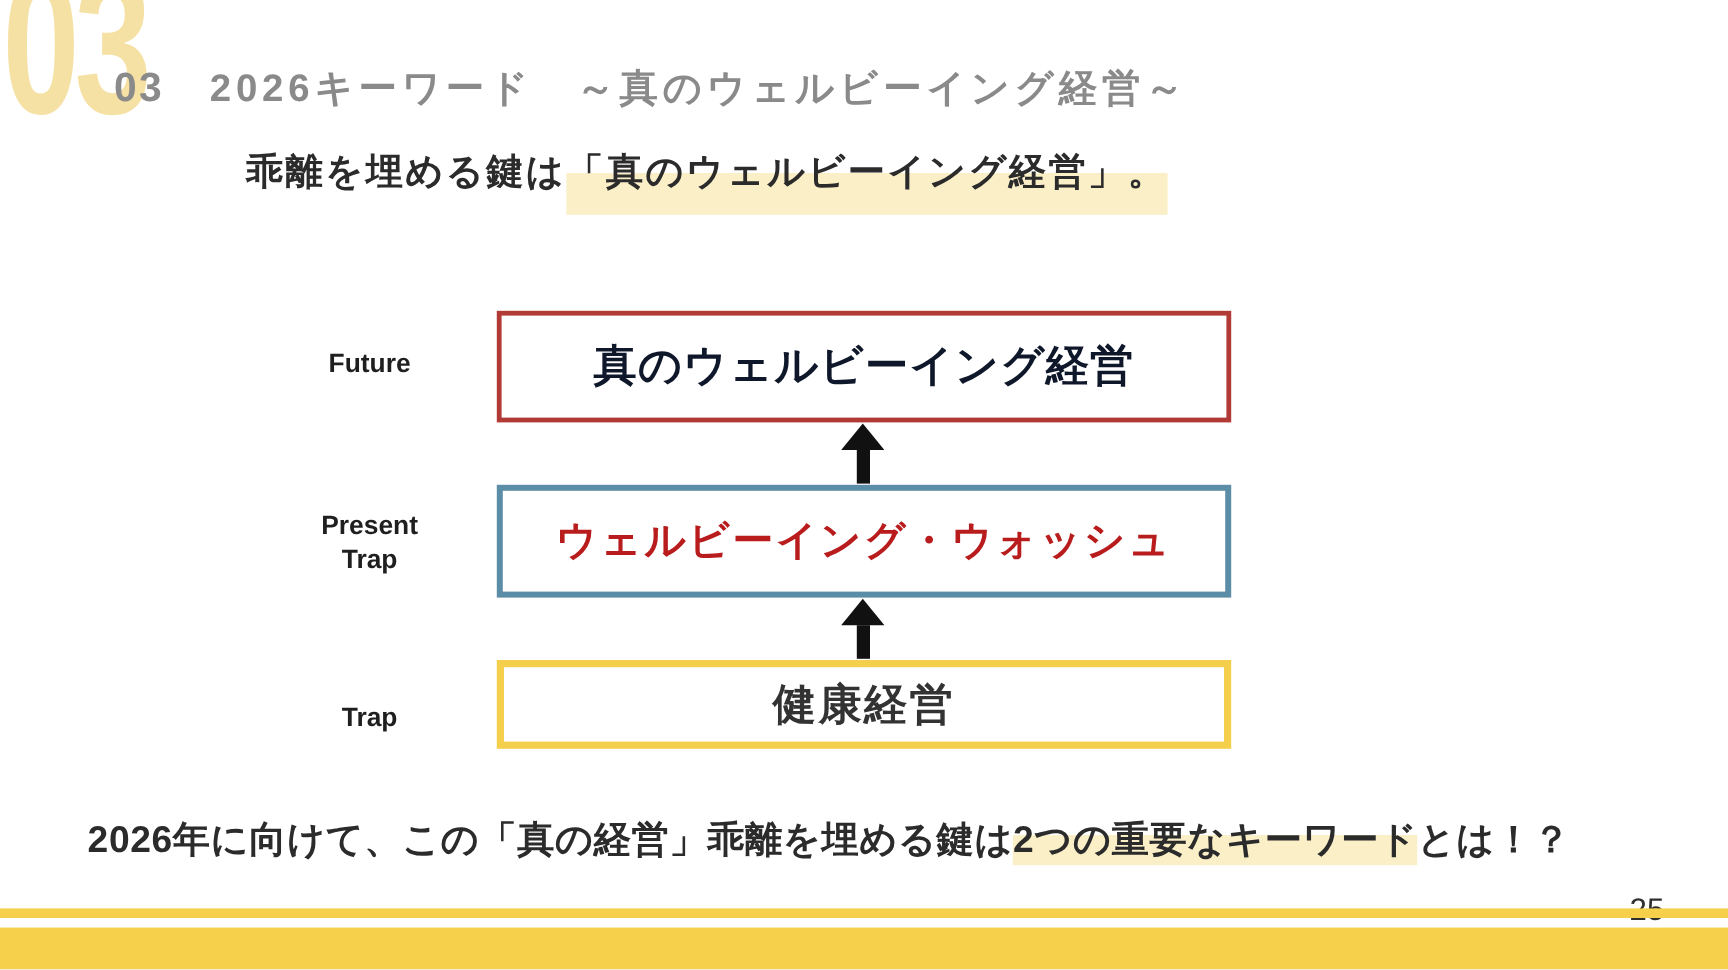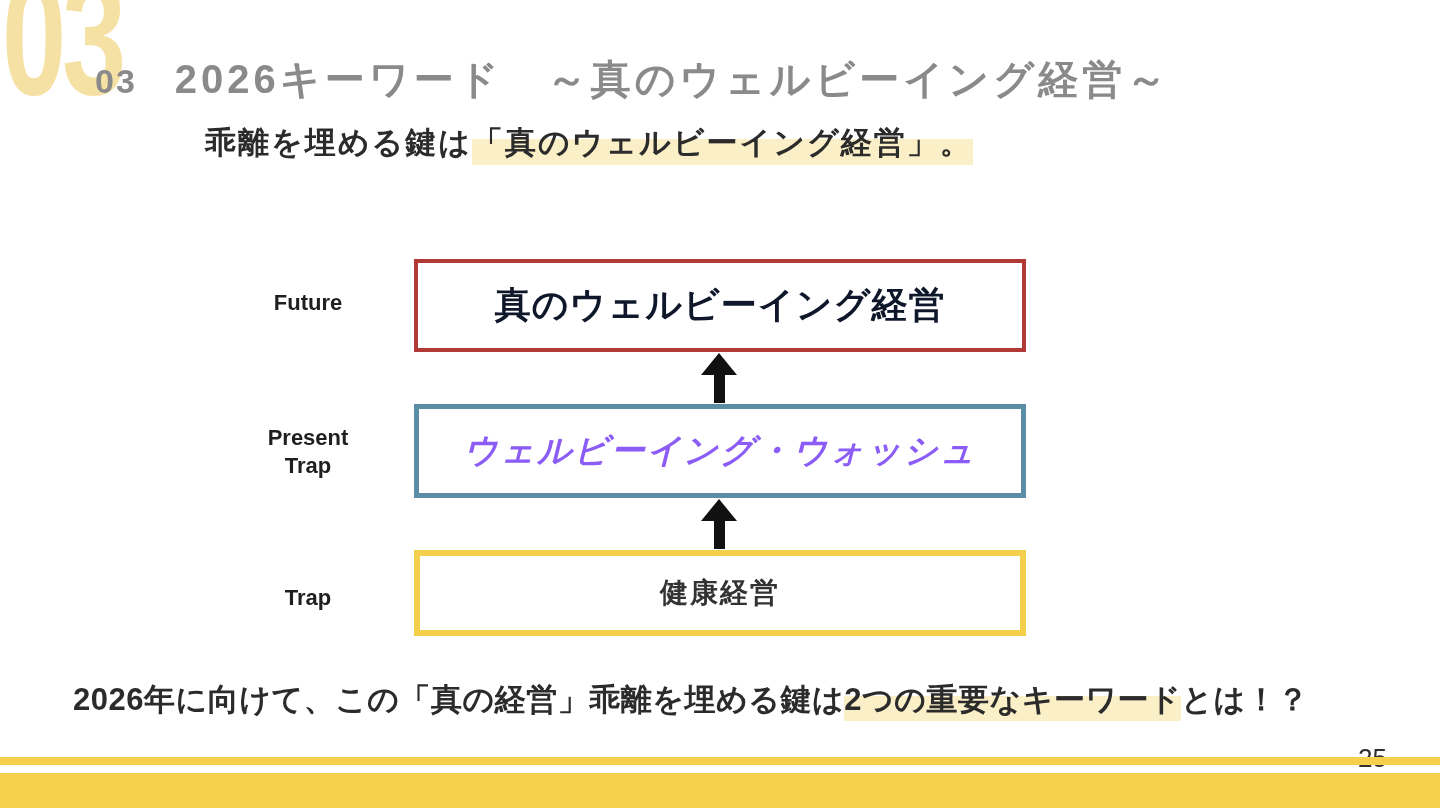--- a/index.html
+++ b/index.html
@@ -16,52 +16,52 @@
   .big-number {
     position:absolute; left:2px; top:-45px;
     font-size:165px; font-weight:bold; line-height:1;
     letter-spacing:-6px;
     transform:scaleX(0.70); transform-origin:left top;
   }
 
   
   .header { position:absolute; left:95px; top:52px; display:flex; align-items:baseline; gap:38px; }
   .header-number { font-size:34px; font-weight:bold; color:#8a8a8a; letter-spacing:2px; }
-  .header-title  { font-size:40px; font-weight:bold; color:#8a8a8a; letter-spacing:4px; }
+  .header-title  { font-size:32px; font-weight:bold; color:#8a8a8a; letter-spacing:4px; }
 
   
   .lead {
     position:absolute; left:205px; top:120px;
     font-size:31px; font-weight:bold; color:#2b2b2b;
     line-height:45px; letter-spacing:2px; white-space:nowrap;
   }
   .hl {
     background-image:linear-gradient(to bottom, transparent 35%, #faefc7 35%);
-    padding-bottom:5px;
+    padding-bottom:19px;
   }
   .hl-low {
     background-image:linear-gradient(to bottom, transparent 35%, #faefc7 35%);
     padding-bottom:4px;
   }
 
   
   .stage-label {
     position:absolute; left:250px; width:116px;
     text-align:center; font-size:22px; font-weight:bold; color:#1f1f1f;
     line-height:28px;
   }
   .stage-box {
     position:absolute; left:414px; width:612px;
     display:flex; align-items:center; justify-content:center;
     background:#ffffff; border-style:solid;
     font-weight:bold; white-space:nowrap;
   }
   .box-future  { top:259px; height:93px; border-width:4px; font-size:36px; letter-spacing:1px; }
   .box-present { top:404px; height:94px; border-width:5px; font-size:34px; letter-spacing:2px; }
-  .box-past    { top:550px; height:86px; border-width:6px; font-size:28px; letter-spacing:2px; }
+  .box-past    { top:550px; height:74px; border-width:6px; font-size:36px; letter-spacing:2px; }
 
   .up-arrow { position:absolute; left:701px; width:36px; display:flex; flex-direction:column; align-items:center; }
   .arrow-1 { top:353px; height:50px; }
   .arrow-2 { top:499px; height:50px; }
   .up-arrow .head { width:0; height:0; border-left:18px solid transparent; border-right:18px solid transparent; border-bottom:22px solid #111111; }
   .up-arrow .stem { width:11px; flex:1; background:#111111; }
 
   
   .closing {
     position:absolute; left:73px; top:680px;
@@ -97,21 +97,21 @@
   <div class="stage-label" style="top:424px;">
     <div>Present</div>
     <div>Trap</div>
   </div>
   <div class="stage-label" style="top:584px;">
     <div>Trap</div>
   </div>
 
   <div class="stage-box box-future" style="border-color: rgb(178, 58, 54); color: #0f172a;">真のウェルビーイング経営</div>
 
-  <div class="stage-box box-present" style="border-color: rgb(92, 141, 166); color: #8b5cf6; font-style: italic;">ウェルビーイング・ウォッシュ</div>
+  <div class="stage-box box-present" style="border-color: rgb(92, 141, 166); color: #b91c1c;">ウェルビーイング・ウォッシュ</div>
 
   <div class="stage-box box-past" style="border-color: rgb(244, 207, 76); color: rgb(51, 51, 51);">健康経営</div>
 
   <div class="up-arrow arrow-1">
     <div class="head"></div>
     <div class="stem"></div>
   </div>
   <div class="up-arrow arrow-2">
     <div class="head"></div>
     <div class="stem"></div>

